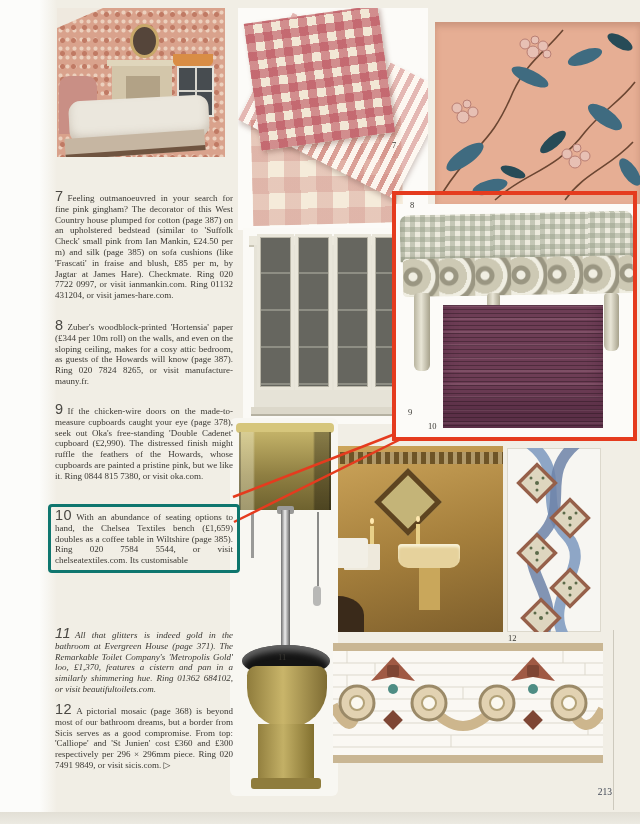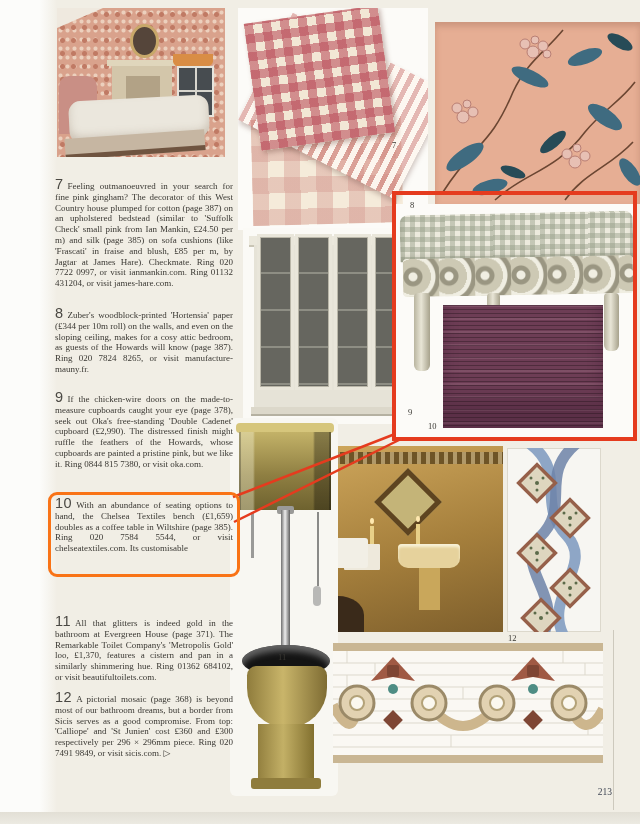--- a/index.html
+++ b/index.html
@@ -7,24 +7,24 @@
         font-family:"Liberation Serif", serif;color:#35332f;}
   .abs{position:absolute;}
   
   .left-margin{left:0;top:0;width:57px;height:824px;
       background:linear-gradient(90deg,#fcfcfa 70%,rgba(252,252,250,0));}
   .right-edge-line{left:613px;top:630px;width:1px;height:180px;background:#cdc9bd;}
   .bottom-edge{left:0;top:812px;width:640px;height:12px;
       background:linear-gradient(180deg,#e2dfd5,#eceae2);}
   
   .item{position:absolute;left:55px;width:178px;font-size:9px;line-height:10.8px;
-        text-align:justify;color:#3a3833;}
+        text-align:justify;color:#3a3833;margin-top:12px;}
   .item .num{font-family:"Liberation Sans",sans-serif;font-weight:300;font-size:14.5px;
         letter-spacing:.5px;color:#4a4843;padding-right:4px;line-height:10px;}
-  .hl-box{border:3px solid #f97316;border-radius:9px;padding:3px 4px 20px 4px;margin-left:-7px;
+  .hl-box{border:3px solid #0f766e;border-radius:4px;padding:3px 4px 4px 4px;margin-left:-7px;
         margin-top:-4px;width:178px;}
   .fig-label{position:absolute;font-size:8.5px;color:#3a3833;font-family:"Liberation Serif",serif;}
   .page-number{position:absolute;left:560px;top:787px;width:52px;text-align:right;
         font-size:9.5px;color:#3f4553;}
   
   .img-redbox{left:392px;top:191px;width:245px;height:250px;border:4px solid #e53b1e;
         background:transparent;box-sizing:border-box;}
   .connector{left:0;top:0;width:640px;height:824px;pointer-events:none;}
   
   .bedroom{left:57px;top:8px;width:168px;height:149px;overflow:hidden;
@@ -346,21 +346,21 @@
   <div class="item" style="top:392px;">
     <span class="num">9</span><span>If the chicken-wire doors on the made-to-measure cupboards caught your eye (page 378), seek out Oka's free-standing 'Double Cadenet' cupboard (£2,990). The distressed finish might ruffle the feathers of the Howards, whose cupboards are painted a pristine pink, but we like it. Ring 0844 815 7380, or visit oka.com.</span>
   </div>
 
   <div class="item" style="top:496px;">
     <div class="hl-box">
       <span class="num">10</span><span>With an abundance of seating options to hand, the Chelsea Textiles bench (£1,659) doubles as a coffee table in Wiltshire (page 385). Ring 020 7584 5544, or visit chelseatextiles.com. Its customisable</span>
     </div>
   </div>
 
-  <div class="item" style="top:616px;">
+  <div class="item" style="top:616px;font-style:italic;">
     <span class="num">11</span><span>All that glitters is indeed gold in the bathroom at Evergreen House (page 371). The Remarkable Toilet Company's 'Metropolis Gold' loo, £1,370, features a cistern and pan in a similarly shimmering hue. Ring 01362 684102, or visit beautifultoilets.com.</span>
   </div>
 
   <div class="item" style="top:692px;">
     <span class="num">12</span><span>A pictorial mosaic (page 368) is beyond most of our bathroom dreams, but a border from Sicis serves as a good compromise. From top: 'Calliope' and 'St Junien' cost £360 and £300 respectively per 296 × 296mm piece. Ring 020 7491 9849, or visit sicis.com. ▷</span>
   </div>
 
   <div class="page-number">213</div>
   <div class="abs right-edge-line"></div>
   <div class="abs bottom-edge"></div>

